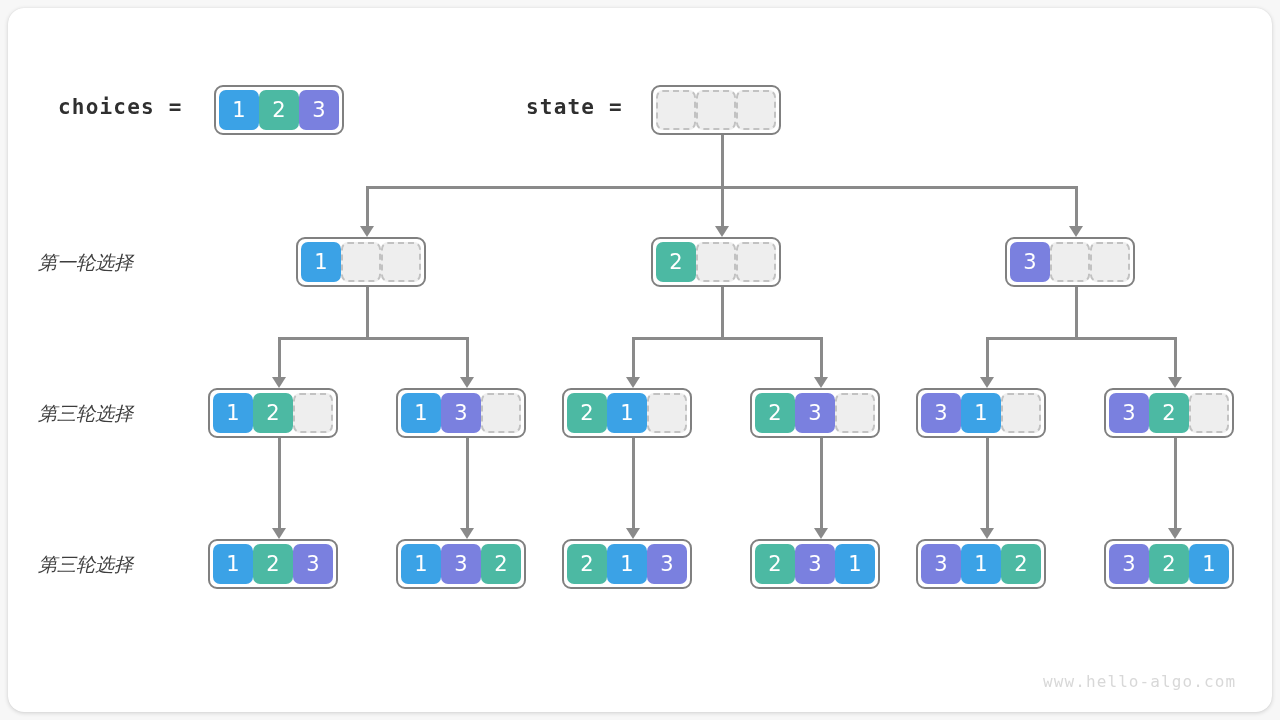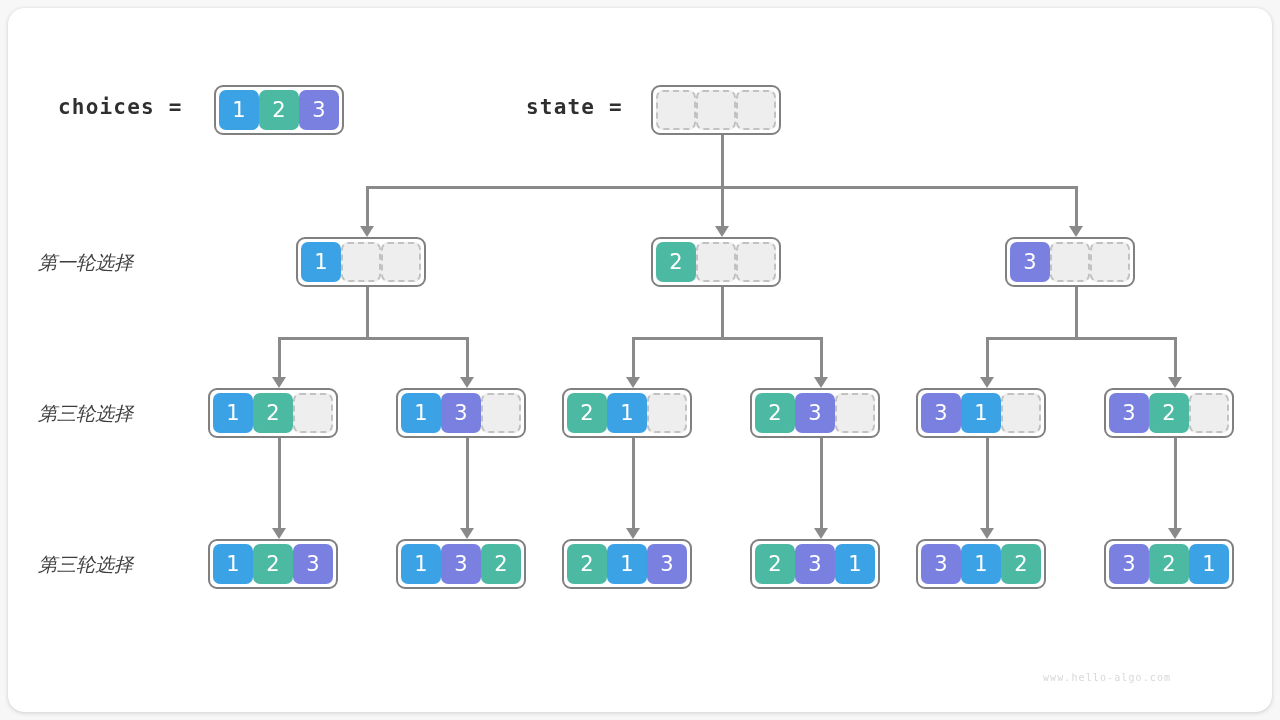--- a/index.html
+++ b/index.html
@@ -45,21 +45,21 @@
     position: absolute;
     font-family: "DejaVu Sans", sans-serif;
     font-size: 19px;
     color: #3d3d3d;
     white-space: nowrap;
     font-style: italic;
   }
   .watermark {
     position: absolute;
     font-family: "DejaVu Sans Mono", "Liberation Mono", monospace;
-    font-size: 10px;
+    font-size: 16px;
     color: #d8d8d8;
     letter-spacing: 1.1px;
     white-space: nowrap;
     text-align: center;
   }
 
   
   .array {
     position: absolute;
     display: flex;

